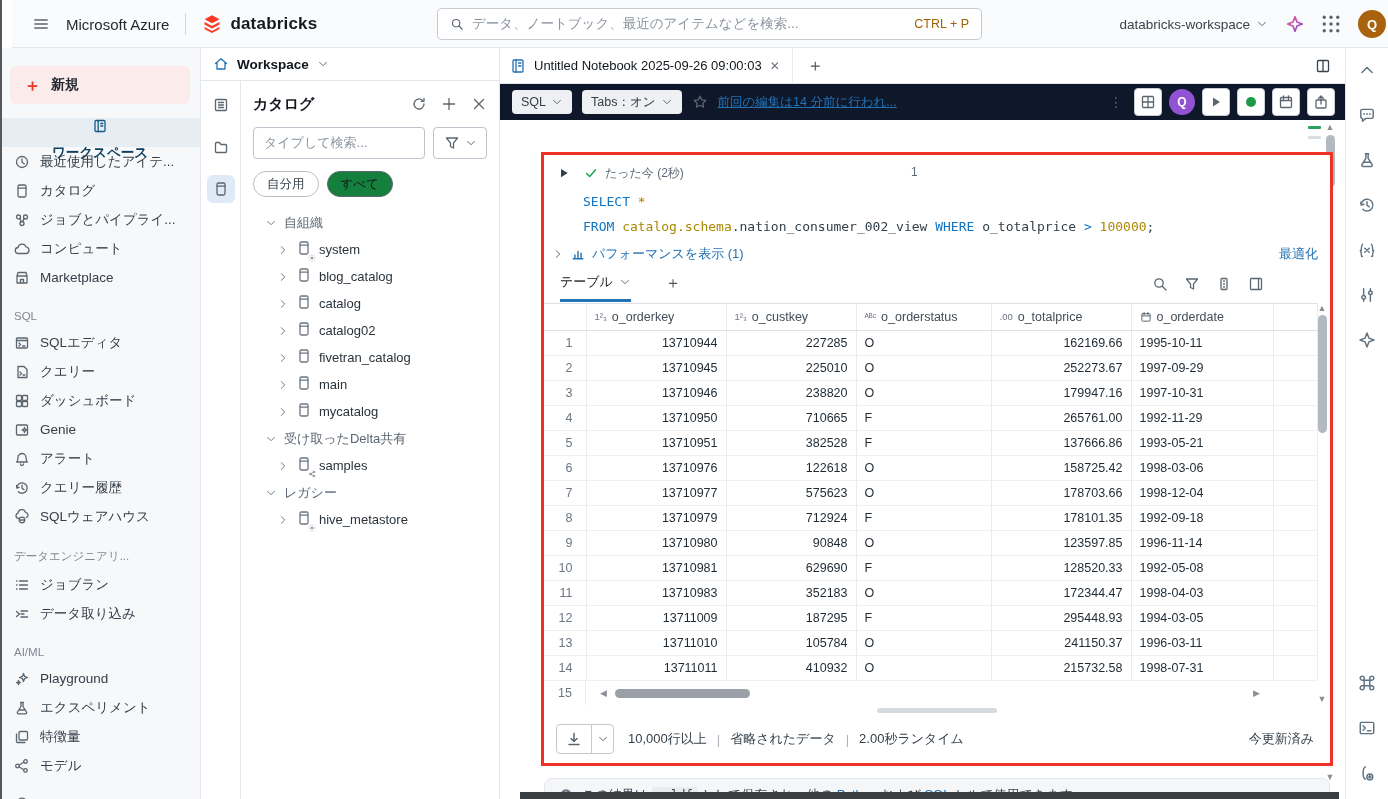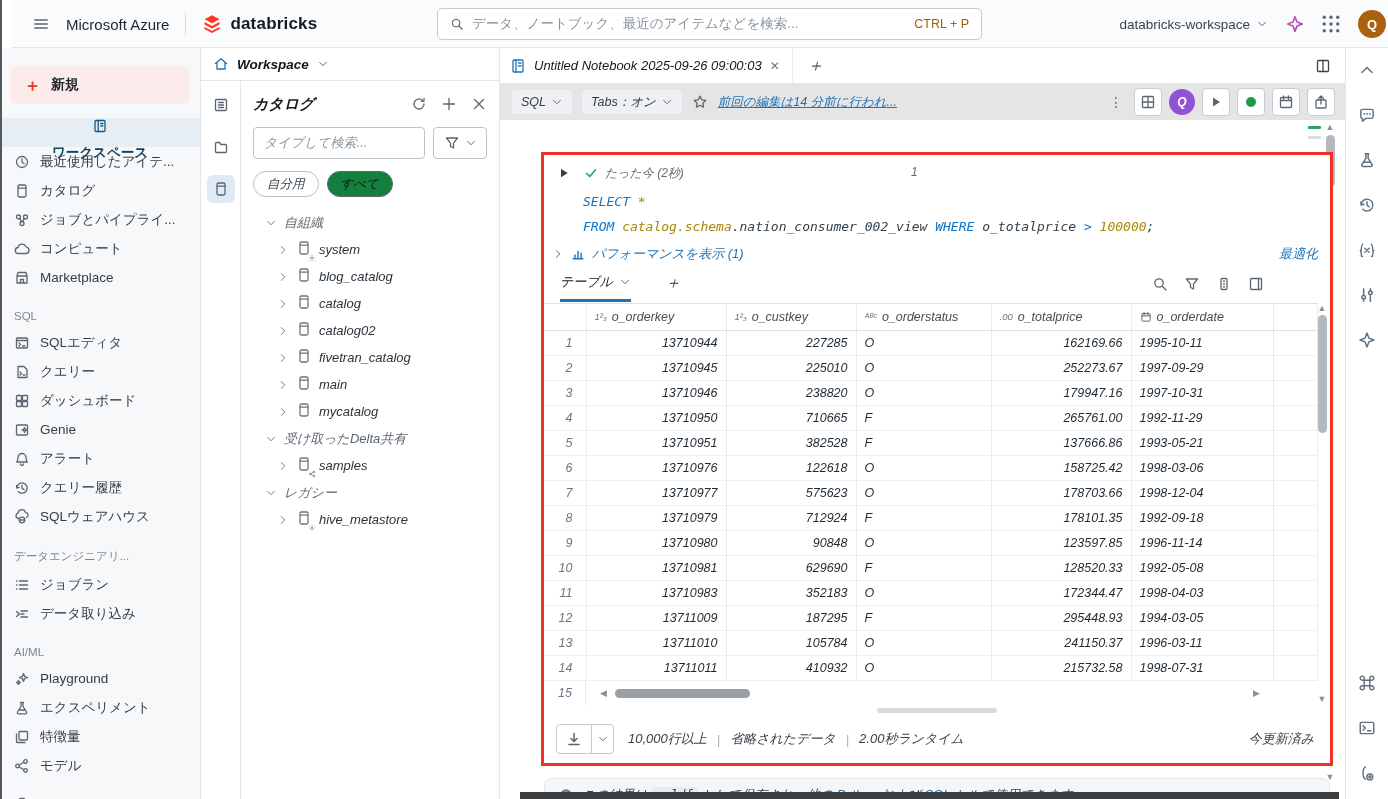--- a/index.html
+++ b/index.html
@@ -36,21 +36,21 @@
   .new-btn { margin:8px 10px 14px 10px; height:38px; background:#fbebea; border-radius:6px; display:flex; align-items:center; gap:10px; padding:0 14px; cursor:pointer; }
   .new-btn .plus { color:#e8362a; font-size:17px; font-weight:700; line-height:1; }
   .new-btn .lbl { font-weight:700; color:#1f272d; font-size:14px; }
   .nav-item { height:29px; display:flex; align-items:center; gap:10px; padding:0 14px; font-size:13.5px; color:#333e48; cursor:pointer; white-space:nowrap; }
   .nav-item .ic { color:#5b6670; }
   .nav-item.active { background:#e6edf3; color:#0f3f61; font-weight:700;flex-direction:column; }
   .nav-item.active .ic { color:#175a85; }
   .nav-section { padding:18px 14px 6px 14px; font-size:11.5px; color:#7d8793; white-space:nowrap; }
 
   
-  .catalog-col { position:absolute; top:48px; left:201px; width:299px; bottom:0; background:#fff; border-right:1px solid #e3e6ea;font-style:italic; }
+  .catalog-col { position:absolute; top:48px; left:201px; width:299px; bottom:0; background:#fff; border-right:1px solid #e3e6ea; }
   .ws-header { height:33px; border-bottom:1px solid #e3e6ea; display:flex; align-items:center; gap:8px; padding:0 12px; }
   .ws-header .name { font-weight:700; font-size:13.5px; color:#11171c; }
   .catalog-body { position:absolute; top:33px; left:0; right:0; bottom:0; display:flex; }
   .minirail { width:40px; border-right:1px solid #e3e6ea; display:flex; flex-direction:column; align-items:center; padding-top:10px; gap:14px; }
   .rail-btn { width:28px; height:28px; border-radius:6px; display:flex; align-items:center; justify-content:center; cursor:pointer; color:#5b6670; }
   .rail-btn.active { background:#dfeaf6; color:#2272b4; }
   .catalog-panel { flex:1; padding:10px 12px 0 12px; overflow:hidden; }
   .cat-title-row { display:flex; align-items:center; height:26px; }
   .cat-title { font-size:15px; font-weight:700; color:#11171c; flex:1; }
   .cat-actions { display:flex; gap:14px; align-items:center; }
@@ -61,21 +61,21 @@
   .pill-row { display:flex; gap:8px; margin-top:12px; }
   .pill { height:26px; border-radius:13px; padding:0 13px; display:flex; align-items:center; font-size:12.5px; cursor:pointer; border:1px solid #b9c0c9; background:#fff; color:#39434d;text-align:center; }
   .pill.selected { background:#15803d; border-color:#5c6670; color:#11171c; }
   .tree { margin-top:12px; }
   .tree-row { height:27px; display:flex; align-items:center; gap:7px; font-size:13px; cursor:pointer; }
   .tree-row .lbl { color:#2a333c; }
   .tree-row.group .lbl { color:#5a6570; }
   .tree-row .ic { color:#6b7682; }
 
   
-  .main { position:absolute; top:48px; left:500px; width:845px; bottom:0; background:#e5e5e5;font-style:italic; }
+  .main { position:absolute; top:48px; left:500px; width:845px; bottom:0; background:#0f172a; }
   .tabbar { height:36px; border-bottom:1px solid #e3e6ea; display:flex; align-items:center; background:#fff; }
   .nb-tab { height:36px; display:flex; align-items:center; gap:8px; padding:0 12px 0 10px; border-right:1px solid #e8ebee; cursor:pointer; }
   .nb-tab .title { font-size:13px; color:#11171c; white-space:nowrap; }
   .tab-close { color:#6b7682; font-size:12px; cursor:pointer; }
   .tab-add { margin-left:14px; color:#4c565f; font-size:17px; cursor:pointer; }
   .tab-split { margin-left:auto; margin-right:14px; cursor:pointer; color:#39434d; }
   .toolbar { height:36px; display:flex; align-items:center; padding:0 10px 0 12px; gap:10px; }
   .tb-pill { height:24px; background:#eef0f3; border-radius:4px; padding:0 9px; display:flex; align-items:center; gap:5px; font-size:12.5px; color:#333e48; cursor:pointer; }
   .edit-link { color:#2272b4; font-size:12.5px; text-decoration:underline; cursor:pointer; white-space:nowrap; }
   .toolbar-right { margin-left:auto; display:flex; align-items:center; gap:7px; }

